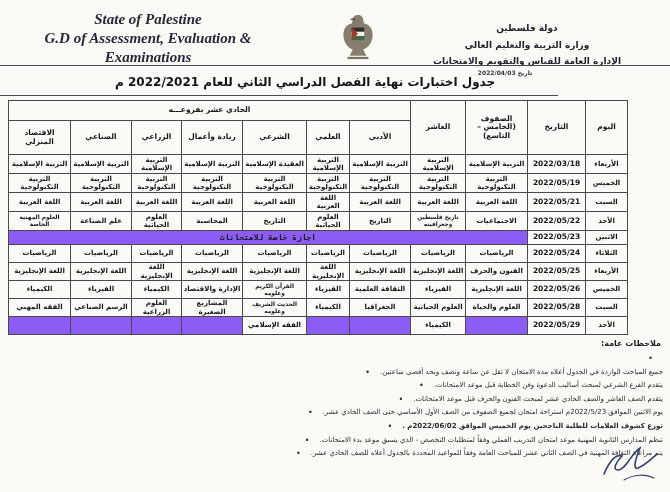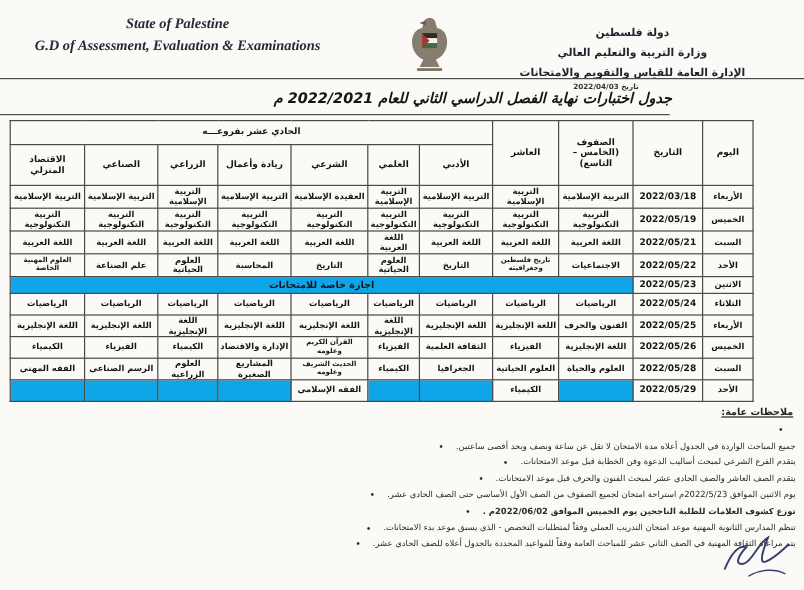--- a/index.html
+++ b/index.html
@@ -1,46 +1,46 @@
 <!DOCTYPE html>
 <html lang="ar"><head>
 <meta charset="utf-8">
 <style>
   html,body{margin:0;padding:0;background:#e8e8e8;}
   .page{position:relative;width:670px;height:492px;background:#fbfaf6;overflow:hidden;
         font-family:"DejaVu Sans",sans-serif;color:#1f1f1f;}
   
   .hdr-en{position:absolute;left:28px;top:10px;width:240px;text-align:center;
           font-family:"Liberation Serif",serif;font-style:italic;font-weight:bold;
-          font-size:12px;line-height:19px;color:#27273a;}
+          font-size:15px;line-height:19px;color:#27273a;}
   .hdr-ar{position:absolute;right:28px;top:20px;width:230px;text-align:center;direction:rtl;
           font-weight:bold;font-size:9px;line-height:16.5px;color:#23232f;}
   .emblem{position:absolute;left:335px;top:13px;}
   .rule1{position:absolute;left:0;top:65px;width:670px;height:1px;background:#4c4c4c;}
   .docdate{position:absolute;left:470px;top:69px;width:70px;font-size:6px;font-weight:bold;
            direction:rtl;text-align:center;color:#333;}
-  .title{position:absolute;left:115px;top:75px;width:445px;text-align:right;direction:rtl;
-         font-weight:bold;font-size:12px;color:#141414;font-style:italic;}
+  .title{position:absolute;left:115px;top:75px;width:445px;text-align:left;direction:rtl;
+         font-weight:bold;font-size:12px;color:#141414;}
   .rule2{position:absolute;left:0;top:95px;width:558px;height:1px;background:#4c4c4c;}
   
   table.exam{position:absolute;left:8px;top:100px;width:619px;border-collapse:collapse;
              table-layout:fixed;direction:rtl;border:1.5px solid #3c3c3c;}
   .exam th,.exam td{border:1px solid #4a4a4a;font-weight:bold;text-align:center;
              vertical-align:middle;padding:0 1px;font-size:7px;line-height:1.15;color:#161616;}
   .exam th{font-size:7.5px;}
   .t1{height:20px;} .t2{height:34px;}
   .r19{height:19px;} .r18{height:18px;} .rhol{height:14px;}
   .exam td.date{font-size:7.5px;direction:ltr;letter-spacing:0;}
   .exam td.day{font-size:7px;margin-left:15px;}
   .exam td.sm{font-size:5.8px;}
-  .exam td.gray,.exam td.holiday{background:#0ea5e9;}
+  .exam td.gray,.exam td.holiday{background:#8b5cf6;font-family:Liberation Mono, monospace;}
   .exam td.holiday{font-size:8px;letter-spacing:1px;}
   
   .notes{position:absolute;right:7px;top:339px;width:560px;direction:rtl;}
-  .notes-h{font-weight:bold;font-size:8px;text-decoration:underline;margin:0 2px 4px 0;color:#222;}
+  .notes-h{font-weight:bold;font-size:8px;margin:0 2px 4px 0;color:#222;}
   .note{display:flex;justify-content:flex-start;font-size:7px;line-height:13.6px;color:#2a2a2a;}
   .note .bullet{margin:0 10px 0 0;font-size:8px;}
   .note.bold .ntext{font-weight:bold;}
   .sig{position:absolute;right:6px;bottom:0px;}
 </style>
 </head>
 <body>
 
 <div class="page">
 

